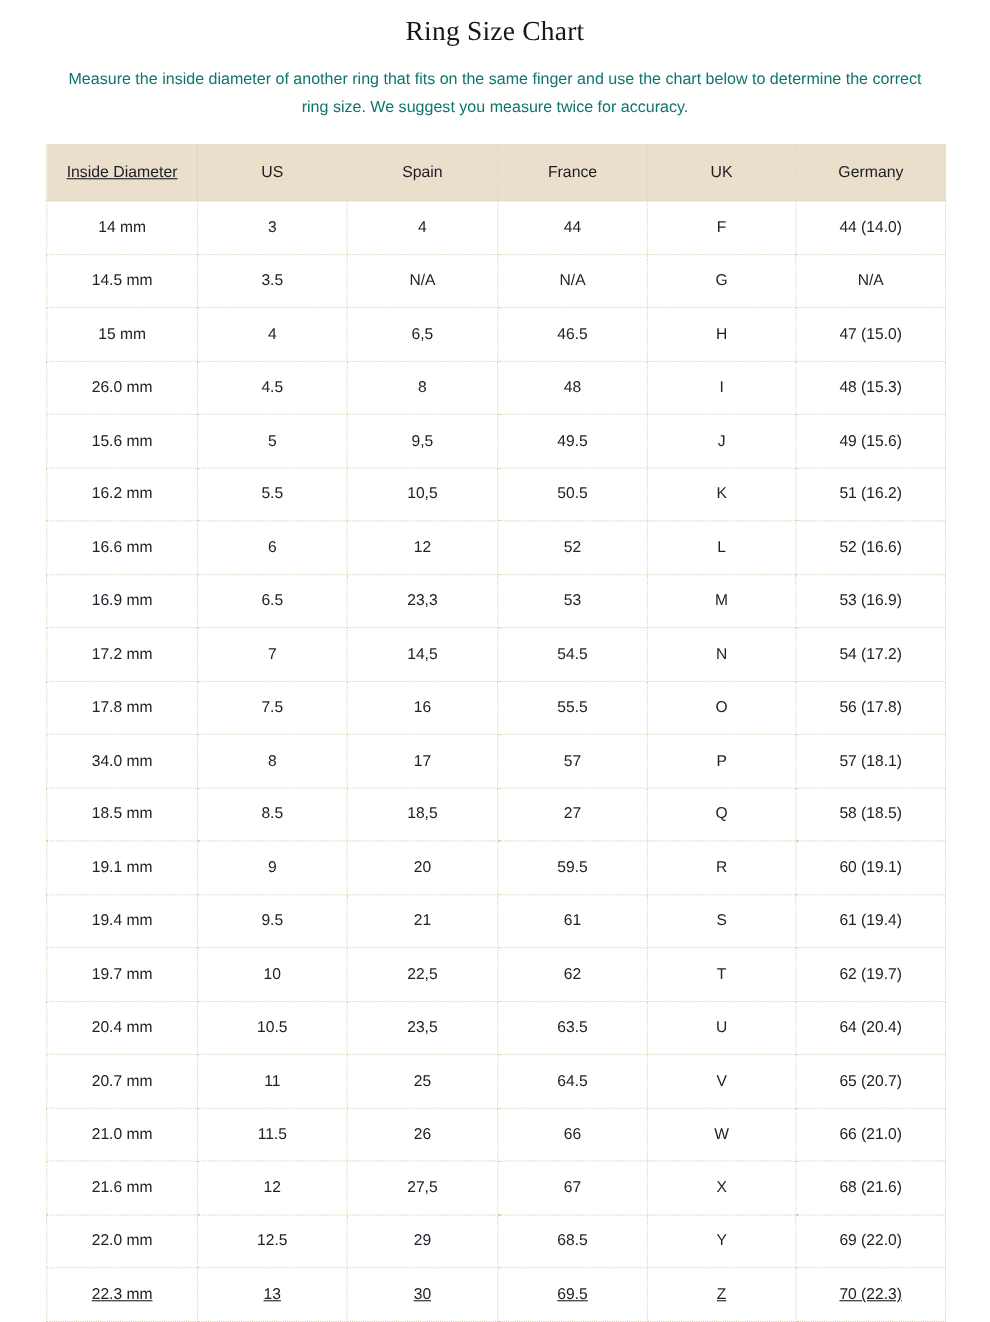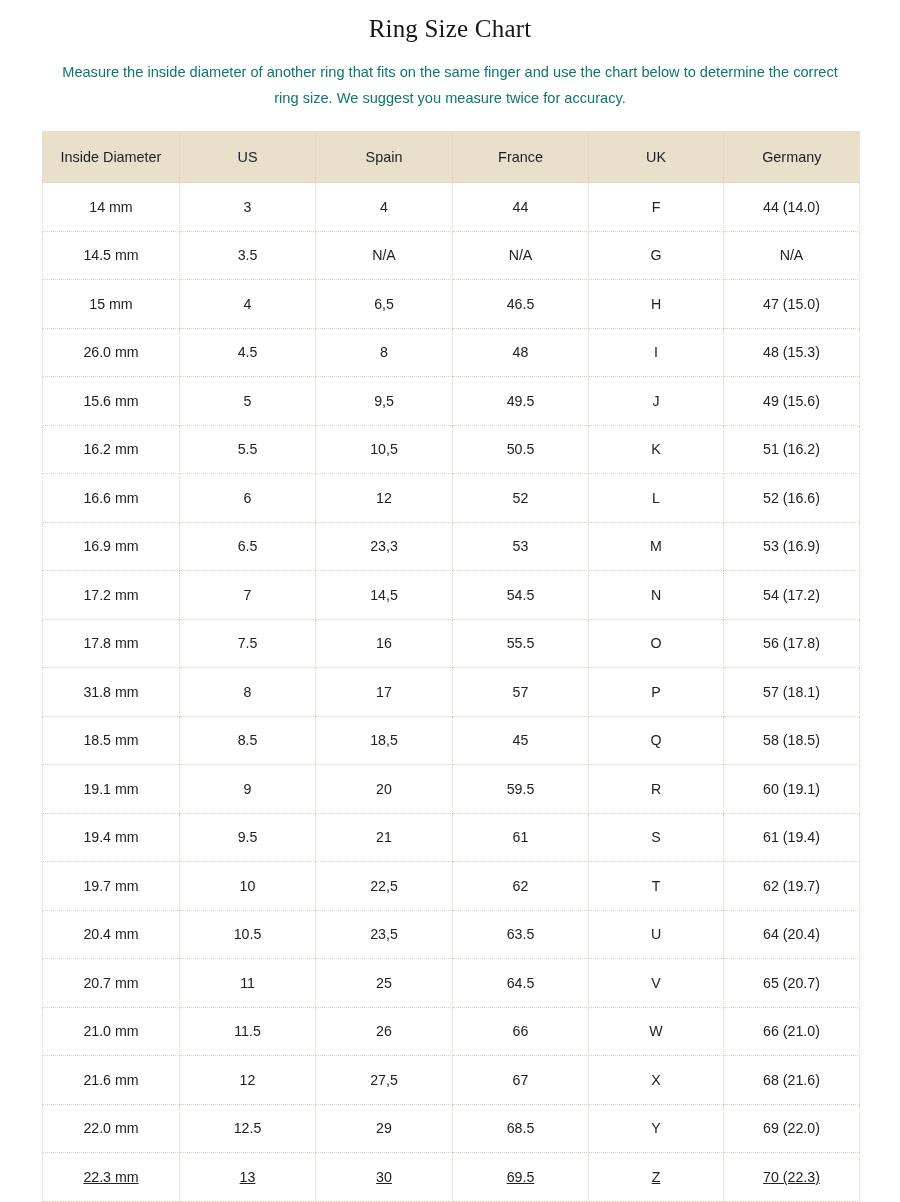--- a/index.html
+++ b/index.html
@@ -90,20 +90,21 @@
   }
   table.size-chart tbody td:last-child {
     border-right: 1px dotted #ddd4bd;
   }
   table.size-chart tbody tr:last-child td {
     border-bottom: 1px dotted #d6ccb4;
     text-decoration: underline;
   }
   table.size-chart thead th:first-child {
     border-left: 1px solid #e9dfcb;
+    text-decoration: underline;
   }
 </style>
 </head>
 <body>
 
 <div class="page">
 
   <h1 class="page-title">Ring Size Chart</h1>
 
   <p class="intro">Measure the inside diameter of another ring that fits on the same finger and use the chart below to determine the correct ring size. We suggest you measure twice for accuracy.</p>
@@ -203,32 +204,32 @@
           </tr>
           <tr>
             <td>17.8 mm</td>
             <td>7.5</td>
             <td>16</td>
             <td>55.5</td>
             <td>O</td>
             <td>56 (17.8)</td>
           </tr>
           <tr>
-            <td>31.8 mm</td>
+            <td>34.0 mm</td>
             <td>8</td>
             <td>17</td>
             <td>57</td>
             <td>P</td>
             <td>57 (18.1)</td>
           </tr>
           <tr>
             <td>18.5 mm</td>
             <td>8.5</td>
             <td>18,5</td>
-            <td>45</td>
+            <td>27</td>
             <td>Q</td>
             <td>58 (18.5)</td>
           </tr>
           <tr>
             <td>19.1 mm</td>
             <td>9</td>
             <td>20</td>
             <td>59.5</td>
             <td>R</td>
             <td>60 (19.1)</td>

